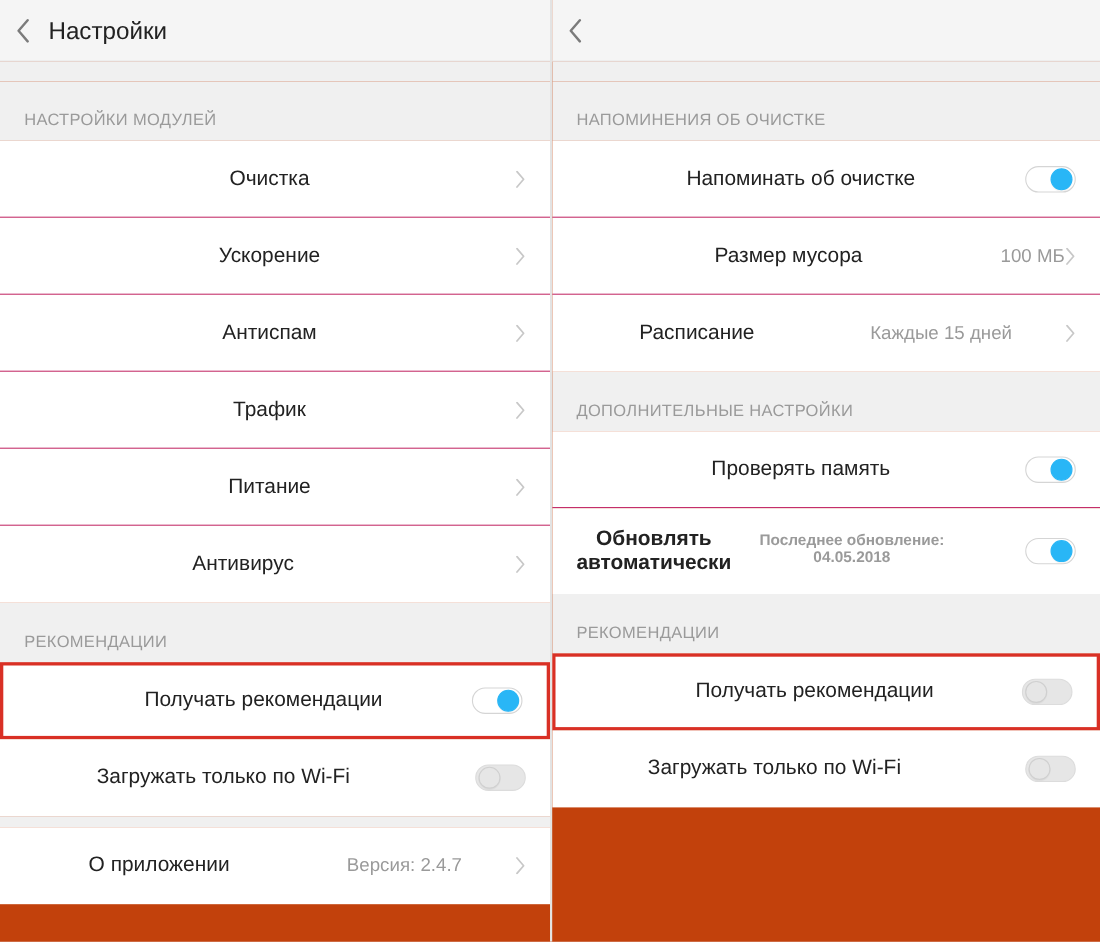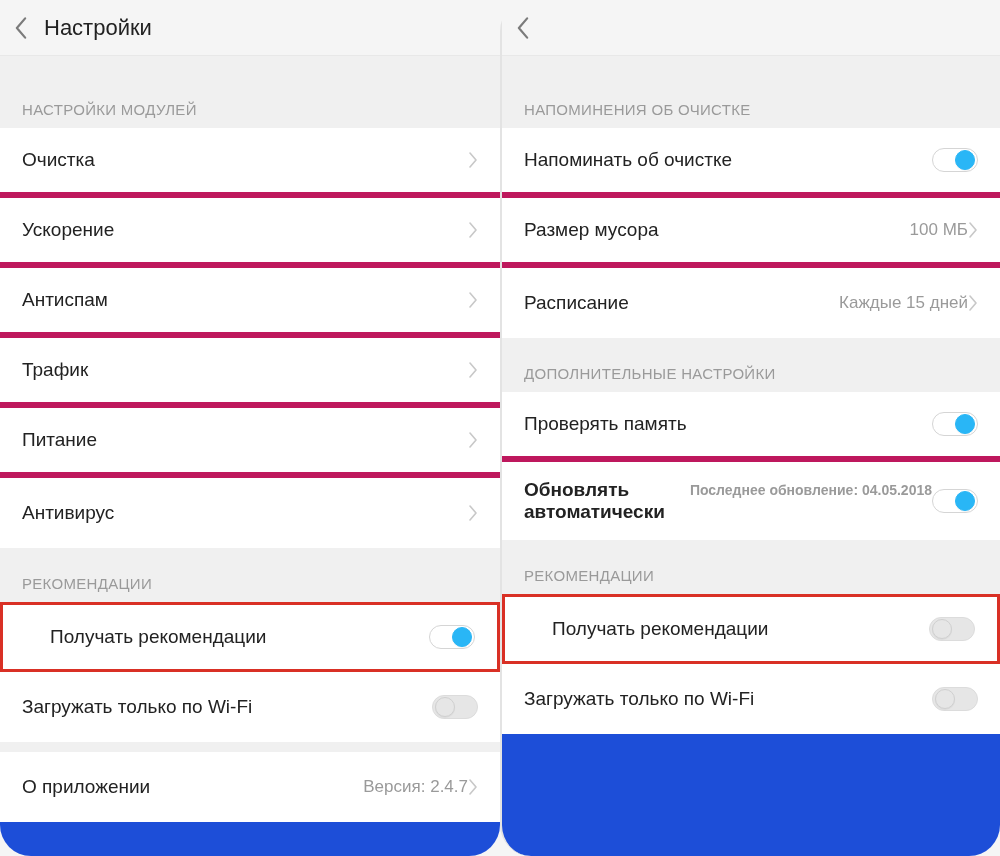--- a/index.html
+++ b/index.html
@@ -7,23 +7,22 @@
     font-family: -apple-system, "Helvetica Neue", Arial, sans-serif;
     background: #f5f5f5;
     width: 1000px;
     height: 856px;
     display: flex;
     overflow: hidden;
   }
   .phone {
     width: 500px;
     height: 856px;
-    background: #1d4ed8;
+    background: #c2410c;
     position: relative;
-    border-radius: 31px;
   }
   .phone + .phone { border-left: 2px solid #e3e3e3; }
   .topbar {
     height: 56px;
     background: #f5f5f5;
     display: flex;
     align-items: center;
     padding: 0 14px;
     border-bottom: 1px solid #e8e8e8;
   }
@@ -32,43 +31,43 @@
     margin-right: 16px;
     display: flex;
     align-items: center;
   }
   .back svg { width: 14px; height: 22px; }
   .title {
     font-size: 22px;
     font-weight: 500;
     color: #222;
   }
-  .scroll { height: calc(856px - 56px); overflow: hidden; }
+  .scroll { height: calc(856px - 56px); overflow: hidden; text-align: center; }
   .gap { height: 18px; background: #f0f0f0; }
   .gap-small { height: 10px; background: #f0f0f0; }
   .section-head {
     height: 54px;
     display: flex;
     align-items: flex-end;
     padding: 0 22px 10px 22px;
     font-size: 15px;
     color: #9a9a9a;
     letter-spacing: 0.3px;
     background: #f0f0f0;
   }
   .row {
     background: #fff;
     min-height: 70px;
     display: flex;
     align-items: center;
     padding: 0 22px;
-    border-bottom: 6px solid #be185d;
+    border-bottom: 1px solid #be185d;
     position: relative;
   }
-  .row:last-child { border-bottom: none; }
+  .row:last-child { border-bottom: none; gap: 48px; }
   .row-label {
     font-size: 19px;
     color: #222;
     flex: 1;
   }
   .row-sub {
     font-size: 14px;
     color: #9a9a9a;
     margin-top: 3px;
   }

